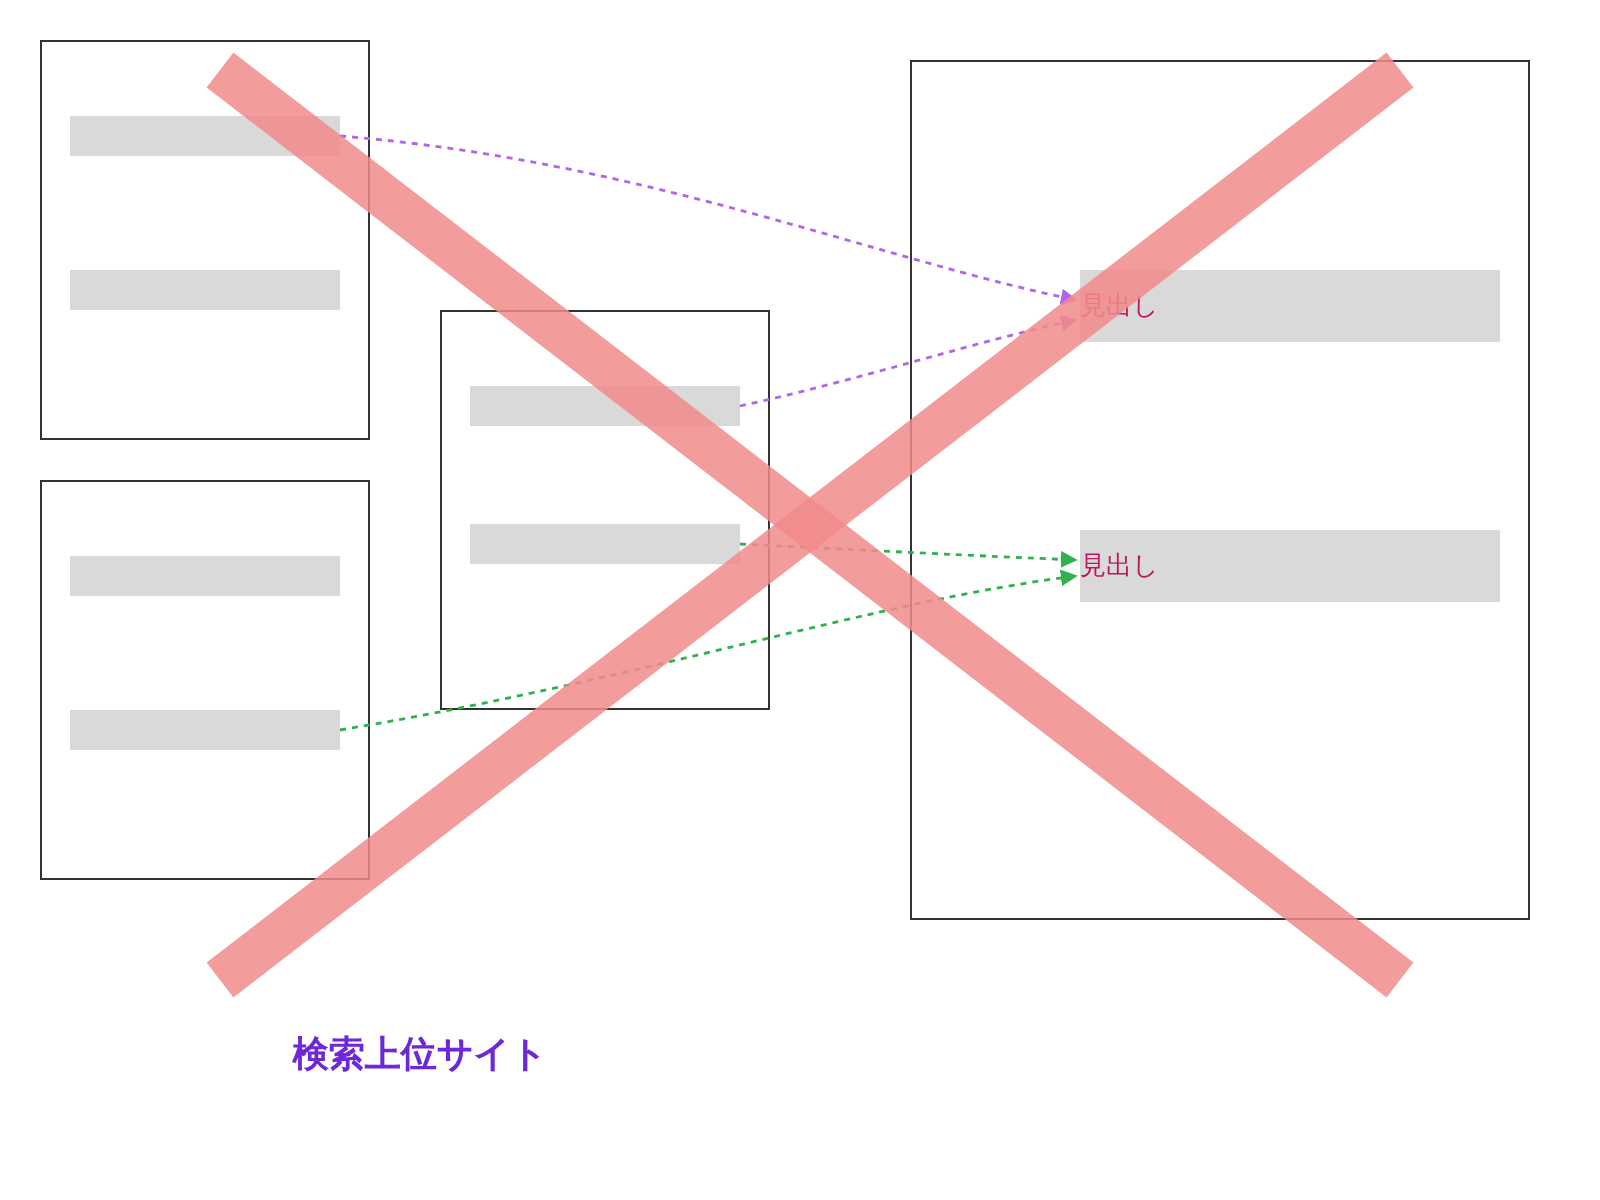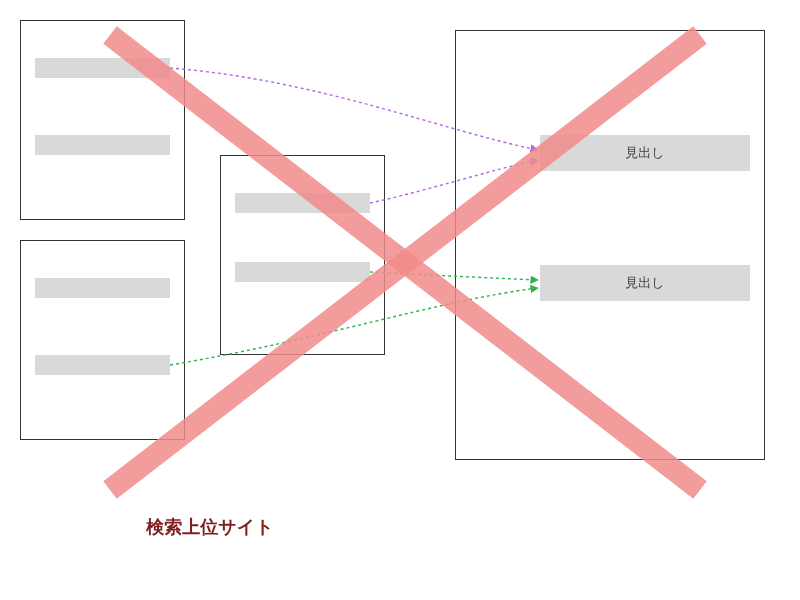--- a/index.html
+++ b/index.html
@@ -19,30 +19,29 @@
     .box {
       position: absolute;
       border: 1px solid #333;
       background: #fff;
     }
     .bar {
       position: absolute;
       background: #d9d9d9;
       display: flex;
       align-items: center;
-      justify-content: center;
       font-size: 13px;
-      color: #404040;
+      color: #be185d;
       font-weight: 500;
     }
     .label {
       position: absolute;
       font-size: 18px;
       font-weight: 700;
-      color: #7f1d1d;
+      color: #6d28d9;
       text-align: center;
     }
     .arrows {
       position: absolute;
       left: 0; top: 0;
       width: 800px; height: 600px;
       pointer-events: none;
     }
     .cross {
       position: absolute;

